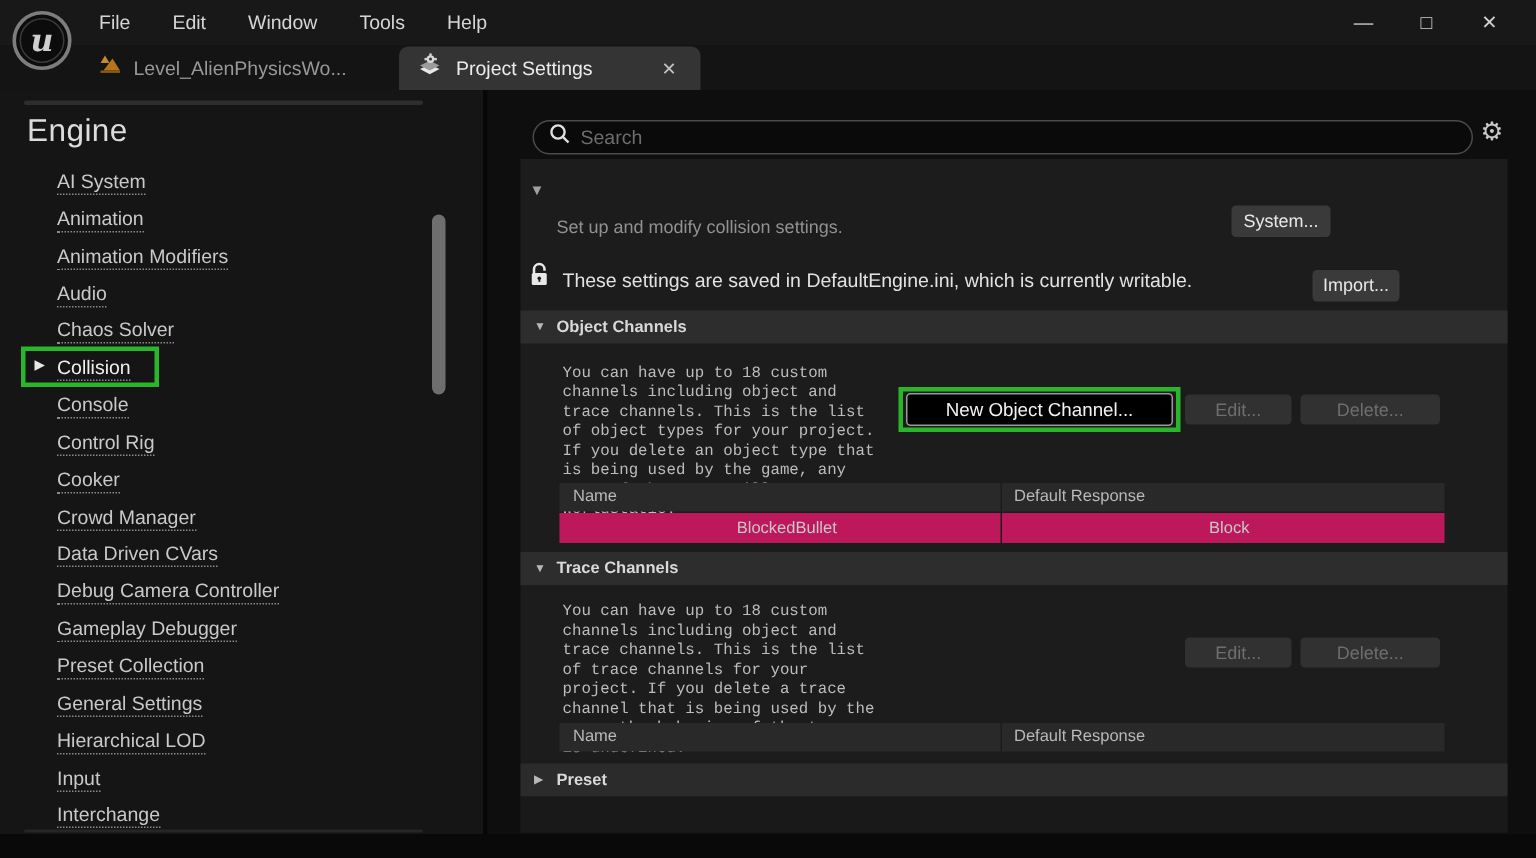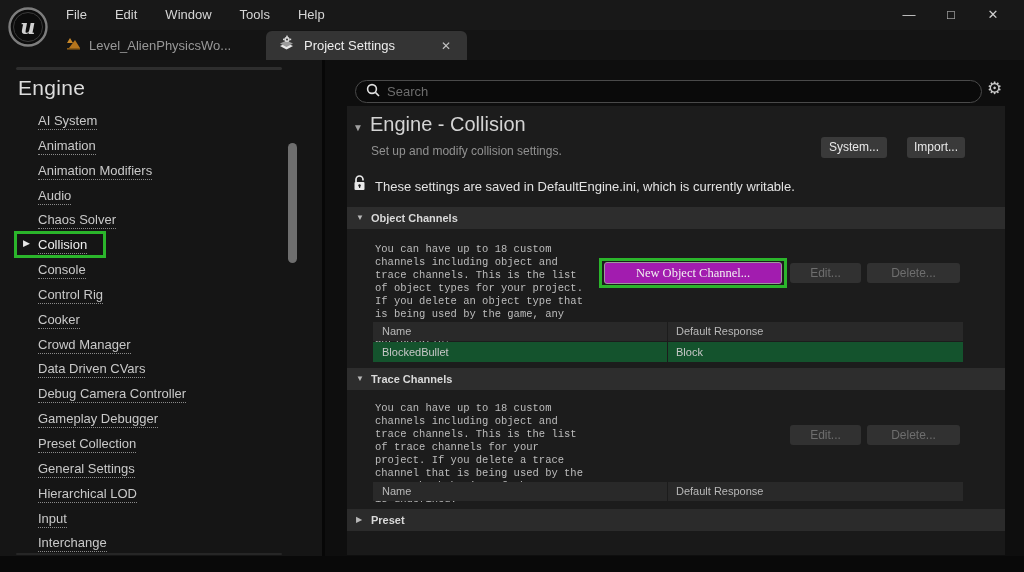--- a/index.html
+++ b/index.html
@@ -49,53 +49,53 @@
 
   #panel { position:absolute; left:22px; top:46px; width:658px; height:449px; background:#1c1c1c; }
 
   .tri { color:#a0a0a0; }
   #hdr-tri { position:absolute; left:6px; top:16px; font-size:10px; }
   #panel-title { position:absolute; left:23px; top:7px; font-size:20px; color:#d4d4d4; }
   #panel-subtitle { position:absolute; left:24px; top:38px; font-size:12px; color:#919191; }
   .top-btn { position:absolute; top:31px; height:21px; background:#3a3a3a; border-radius:3px;
     font-size:12px; color:#e8e8e8; text-align:center; line-height:21px; }
   #export-btn { left:474px; width:66px; }
-  #import-btn { left:560px; width:58px; }
+  #import-btn { left:528px; width:58px;margin-top:43px; }
   #lock-icon { position:absolute; left:6px; top:68px; }
   #ini-notice { position:absolute; left:28px; top:73px; font-size:13px; color:#e2e2e2; }
 
   .sec-hdr { position:absolute; left:0; width:658px; height:22px; background:#2d2d2d; }
   .sec-hdr .sec-tri { position:absolute; left:9px; top:6px; font-size:8px; color:#b8b8b8; }
   .sec-hdr .sec-label { position:absolute; left:24px; top:5px; font-size:11px; font-weight:bold; color:#d9d9d9; }
   #oc-hdr { top:101px; }
   #tc-hdr { top:262px; }
   #preset-hdr { top:403px; background:#2b2b2b; }
 
   .sec-desc { position:absolute; left:28px; width:210px; font-size:10.5px; line-height:13px; color:#bcbcbc;font-family:Liberation Mono, monospace; }
   #oc-desc { top:137px; }
   #tc-desc { top:296px; }
 
   .green-box { position:absolute; border:3px solid var(--green); display:flex; align-items:center; justify-content:center; }
   #oc-newbox { left:252px; top:152px; width:188px; height:30px; }
-  .primary-btn { background:#a21caf; border:1px solid #9a9a9a; border-radius:3px; font-size:12.5px;
-    color:#f2f2f2; text-align:center;font-family:Liberation Serif, serif; }
+  .primary-btn { background:#000000; border:1px solid #9a9a9a; border-radius:3px; font-size:12.5px;
+    color:#f2f2f2; text-align:center; }
   #oc-new-btn { width:178px; height:22px; line-height:20px; }
   #tc-new-btn { position:absolute; left:265px; top:318px; width:167px; height:22px; line-height:20px; }
   .ghost-btn { position:absolute; height:20px; background:#313131; border-radius:3px; font-size:12px;
     color:#6e6e6e; text-align:center; line-height:20px; }
   #oc-edit-btn { left:443px; top:157px; width:71px; }
   #oc-del-btn  { left:520px; top:157px; width:93px; }
   #tc-edit-btn { left:443px; top:319px; width:71px; }
   #tc-del-btn  { left:520px; top:319px; width:93px; }
 
   .tbl { position:absolute; left:26px; width:590px; }
   #oc-tbl { top:216px; }
   #tc-tbl { top:376px; }
   .tbl-hdr { display:flex; height:19px; background:#292929; }
-  .tbl-row { display:flex; height:20px; background:#14532d; margin-top:1px; }
+  .tbl-row { display:flex; height:20px; background:#be185d; margin-top:1px;text-align:center; }
   .col-name { width:295px; padding-left:9px; font-size:11px; color:#b9b9b9; line-height:19px;
     border-right:1px solid #1c1c1c; }
   .col-resp { flex:1; padding-left:8px; font-size:11px; color:#b9b9b9; line-height:19px; }
   .tbl-row .col-name, .tbl-row .col-resp { color:#c8c8c8; line-height:20px; }
 
   #panel-footer { position:absolute; left:0; top:425px; width:658px; height:24px; background:#191919; }
   #bottom-strip { position:absolute; left:0; top:556px; width:1024px; height:16px; background:#090909; }
 </style>
 </head>
 <body>
@@ -228,21 +228,20 @@
           <line x1="9.4" y1="9.4" x2="13" y2="13" stroke="#e0e0e0" stroke-width="1.6"></line>
         </svg>
       </span>
       <span class="ph">Search</span>
     </div>
     <span id="settings-gear">⚙</span>
 
     <div id="panel">
 
       <span id="hdr-tri" class="tri">▼</span>
-      <div id="panel-title">Engine - Collision</div>
       <div id="panel-subtitle">Set up and modify collision settings.</div>
       <div id="export-btn" class="top-btn">System...</div>
       <div id="import-btn" class="top-btn">Import...</div>
 
       <span id="lock-icon">
         <svg width="15" height="18" viewBox="0 0 15 18">
           <path d="M3 8 V5.5 a3.5 3.5 0 0 1 7 0 V6.5" fill="none" stroke="#e8e8e8" stroke-width="1.7"></path>
           <rect x="1.5" y="8" width="10" height="8" rx="1" fill="#e8e8e8"></rect>
           <circle cx="6.5" cy="11.5" r="1.2" fill="#1c1c1c"></circle>
           <rect x="6" y="11.5" width="1.2" height="2.4" fill="#1c1c1c"></rect>

